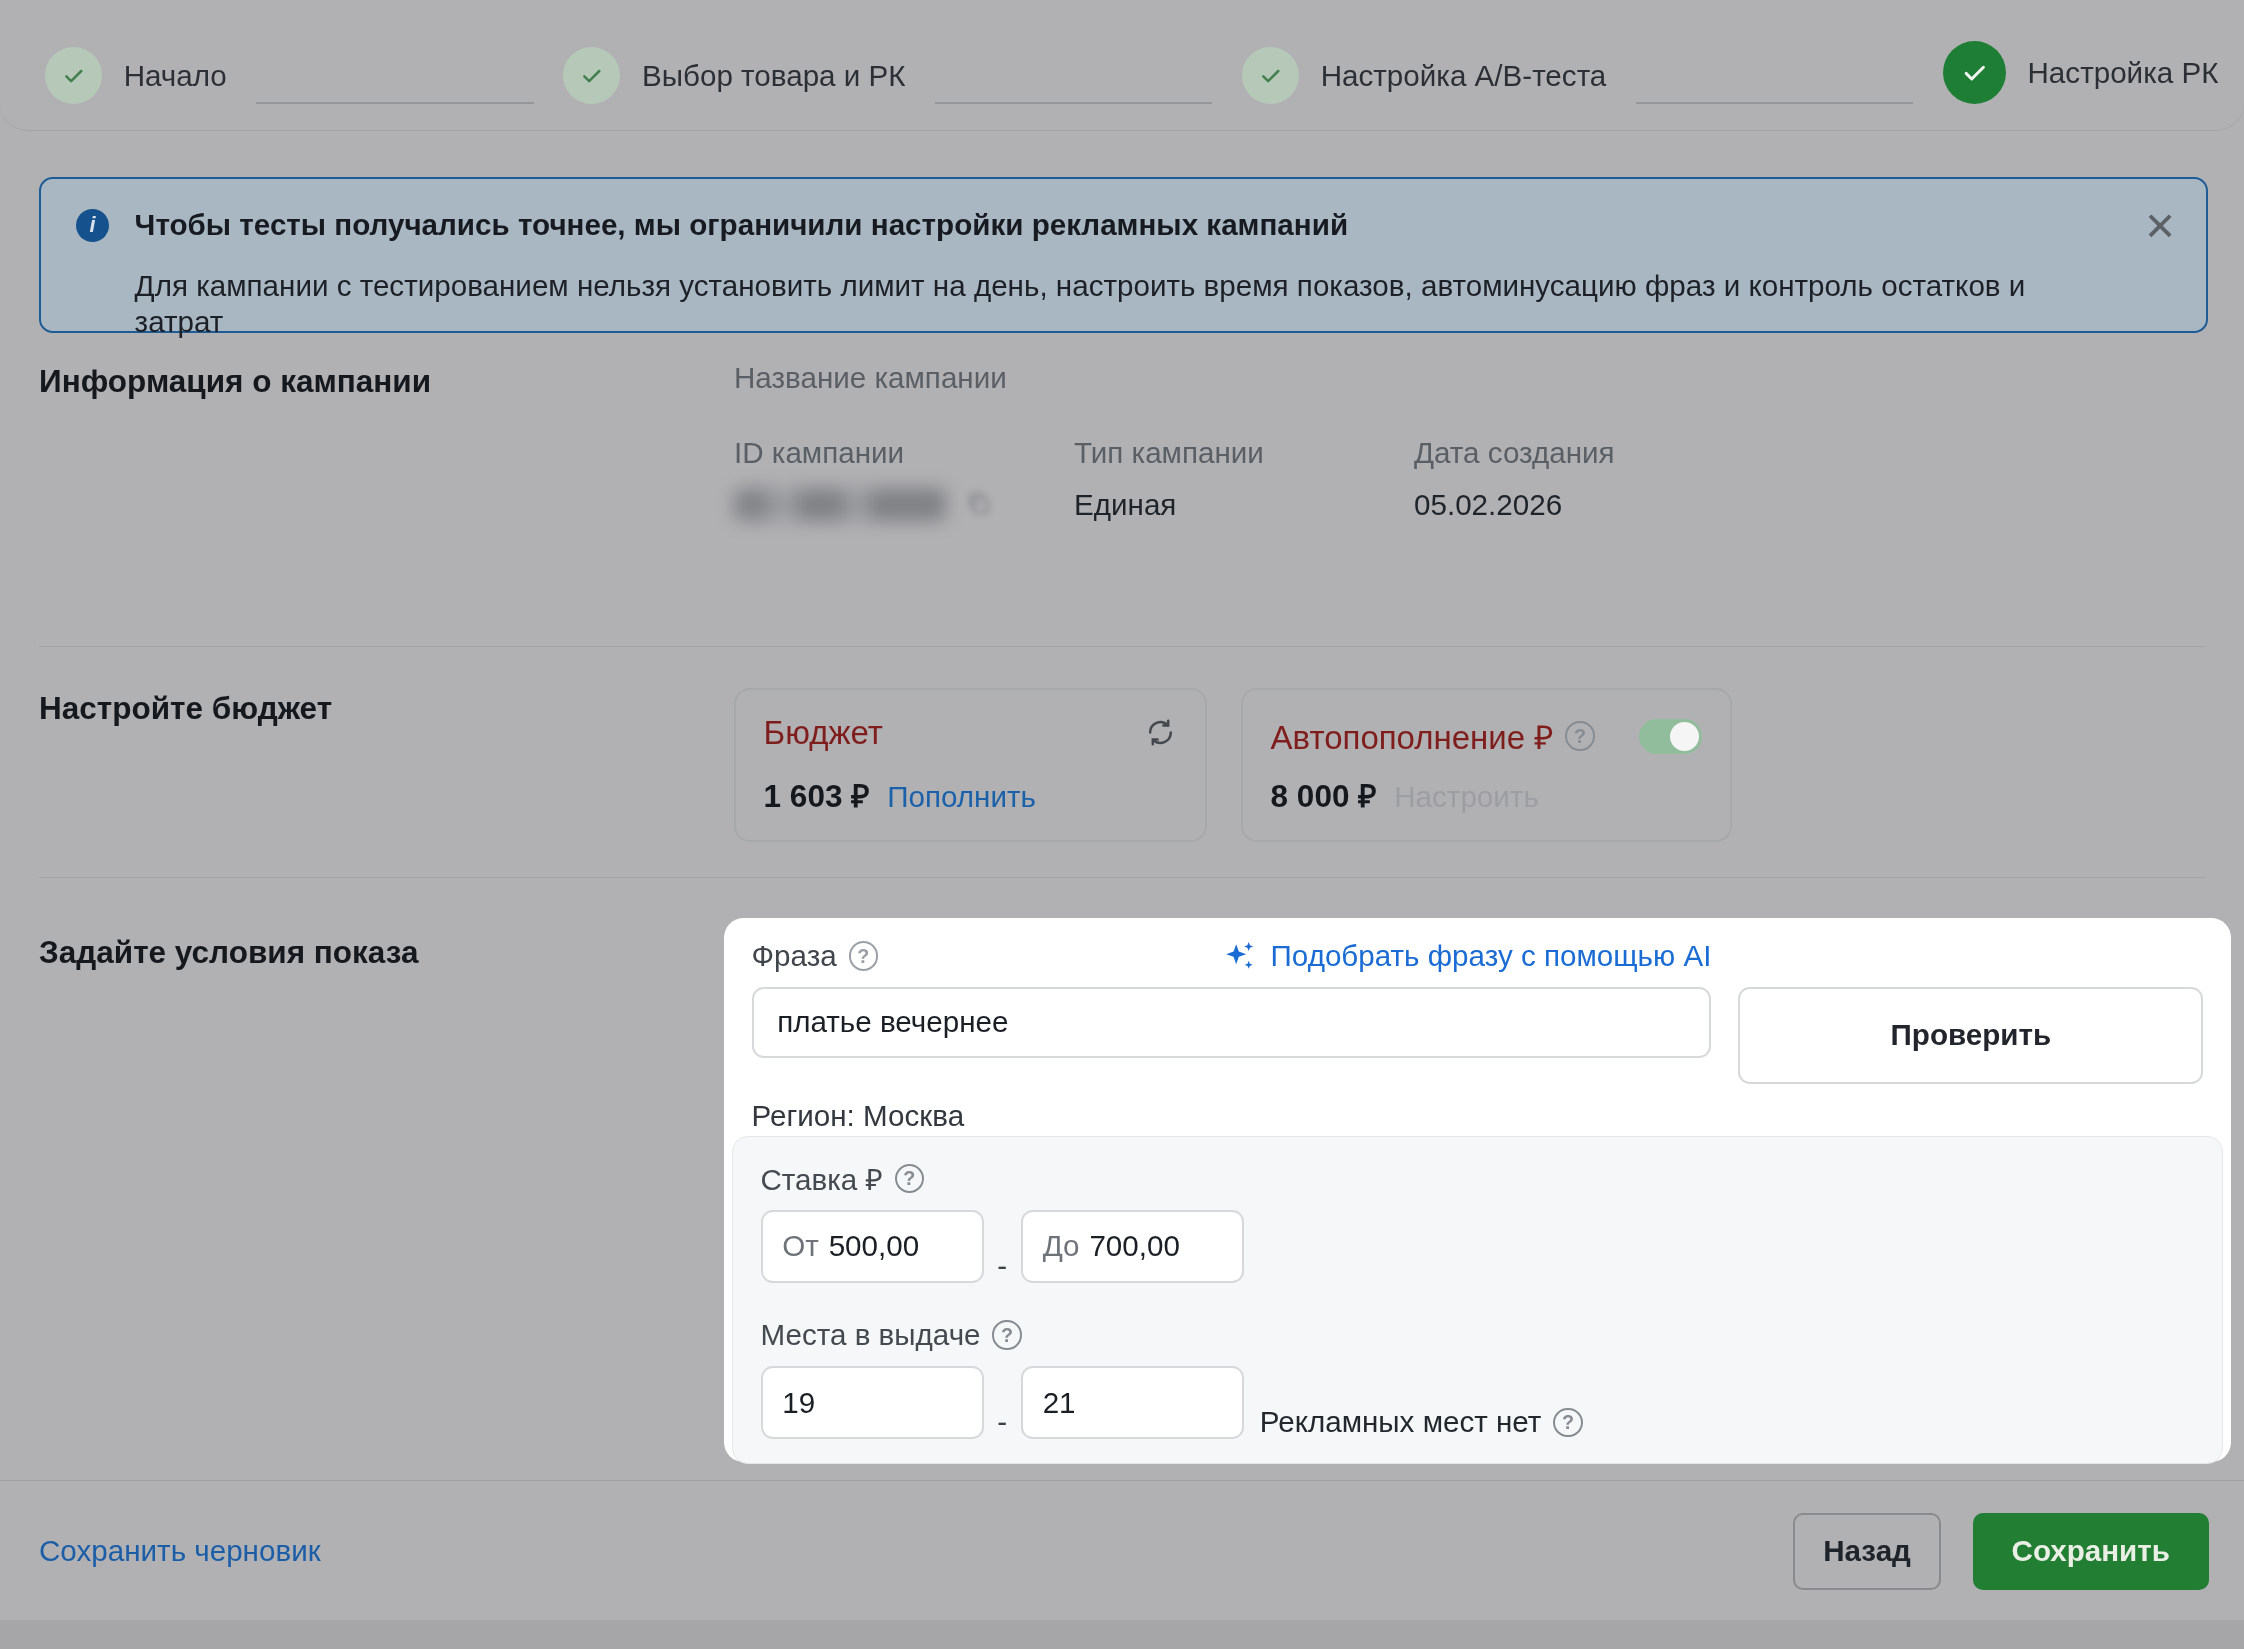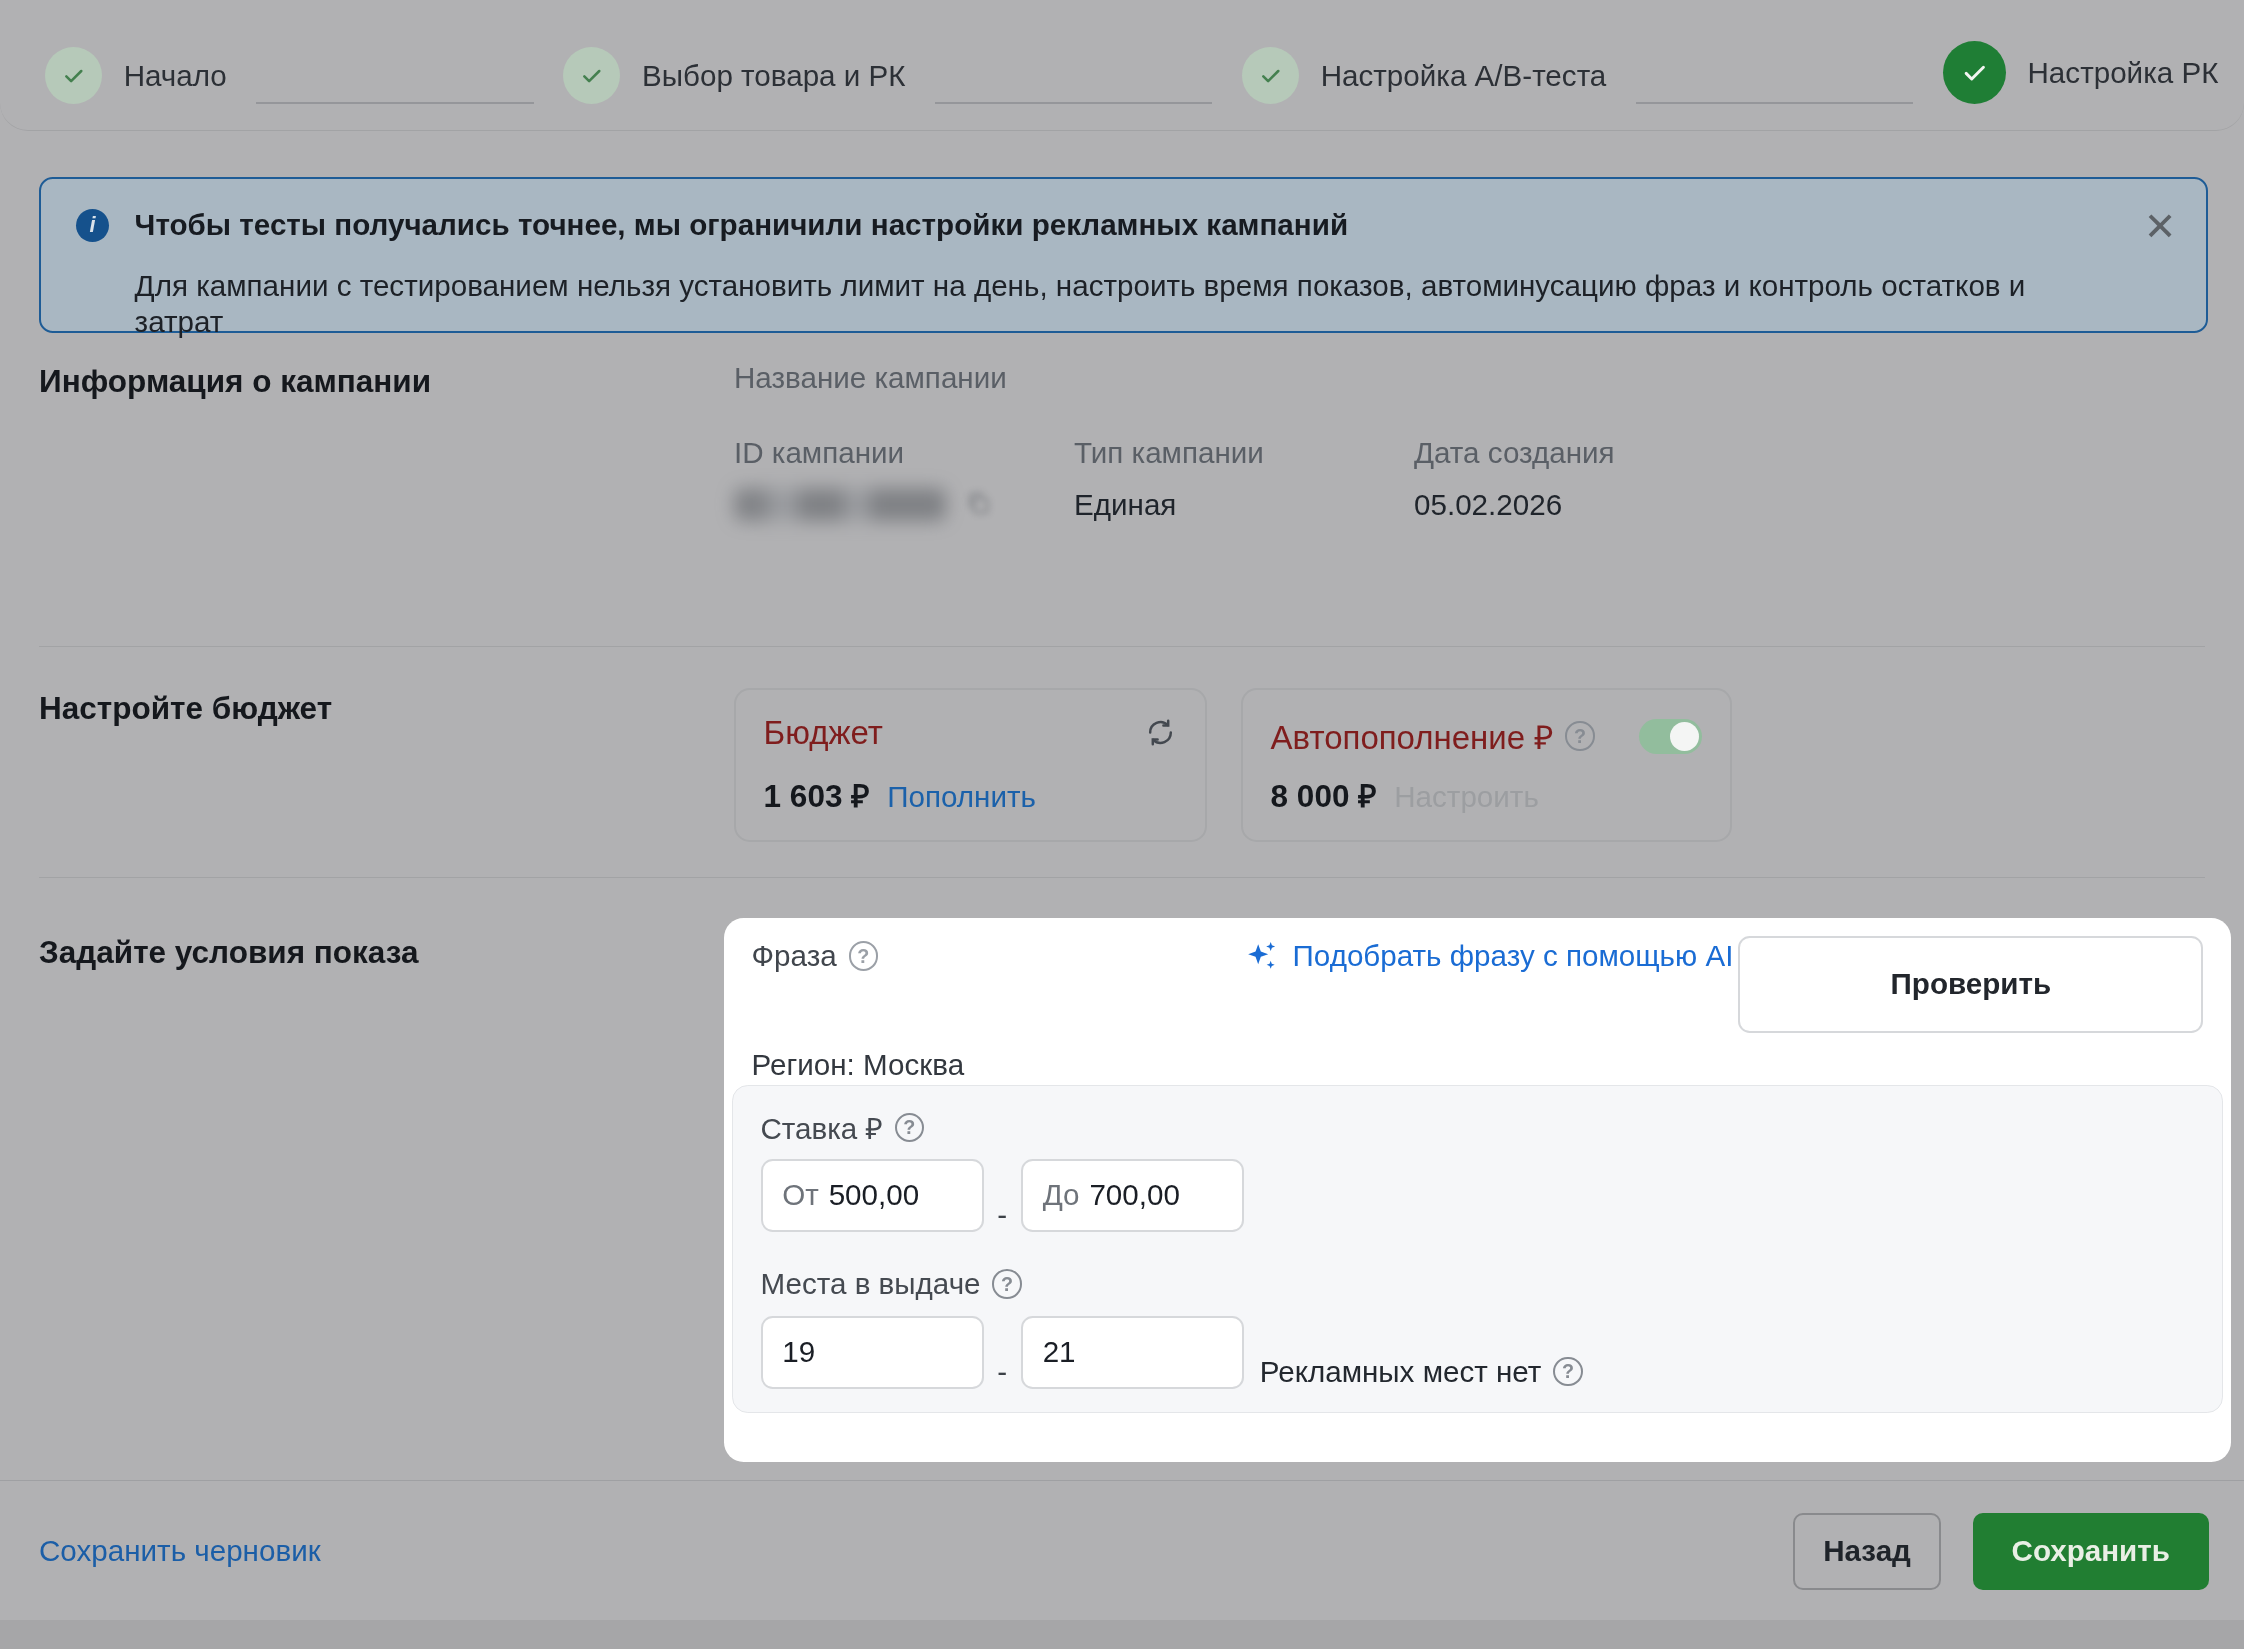--- a/index.html
+++ b/index.html
@@ -65,21 +65,21 @@
     font-size:19.7px; font-weight:700; display:inline-flex; align-items:center; justify-content:center;
     flex:0 0 auto; margin-left:11.8px; cursor:pointer; }
   .toggle { margin-left:auto; width:63px; height:35px; border-radius:17.7px; background:#92bd9d;
     position:relative; cursor:pointer; flex:0 0 auto; }
   .toggle-knob { position:absolute; top:3px; right:3px; width:29.6px; height:29.6px; border-radius:50%;
     background:#f4f5f4; }
 
   
   .spotlight { position:absolute; left:724px; top:918px; width:1507px; height:544px;
     background:#ffffff; border-radius:19.7px; padding:17.7px 27.6px 22.7px; }
-  .phrase-grid { display:grid; grid-template-columns:1fr 465px; column-gap:5px; }
+  .phrase-grid { display:grid; grid-template-columns:1fr 465px; column-gap:27px; }
   .phrase-head { display:flex; align-items:center; height:41px; margin-bottom:9.9px; grid-column:1; }
   .phrase-label { font-size:29.6px; color:#41464d; display:flex; align-items:center; }
   .phrase-label .q-icon { border-color:#9ba0a7; color:#9ba0a7; }
   .ai-link { margin-left:auto; display:flex; align-items:center; color:#1a6cd4; font-size:29.6px;
     text-decoration:none; cursor:pointer; }
   .sparkle { margin-right:13.8px; flex:0 0 auto; }
   .phrase-input { grid-column:1; height:71px; border:2px solid #d6d8db; border-radius:11.8px;
     font-family:inherit; font-size:29.6px; color:#1a1e25; padding:0 23.6px; width:100%; outline:none; background:#fff; }
   .check-btn { grid-column:2; height:97px; align-self:end; border:2px solid #d6d8db; border-radius:11.8px;
     background:#fff; font-family:inherit; font-size:29.6px; font-weight:700; color:#22262c; cursor:pointer; }
@@ -232,20 +232,21 @@
         </span>
         <a class="ai-link">
           <svg class="sparkle" width="37" height="37" viewBox="0 0 24 24" fill="currentColor">
               <path d="M10.5 4l1.7 4.8 4.8 1.7-4.8 1.7-1.7 4.8-1.7-4.8L4 10.5l4.8-1.7z"></path>
               <path d="M18.6 2.6l.8 2.1 2.1.8-2.1.8-.8 2.1-.8-2.1-2.1-.8 2.1-.8z"></path>
               <path d="M18.6 14.8l.7 1.9 1.9.7-1.9.7-.7 1.9-.7-1.9-1.9-.7 1.9-.7z"></path>
             </svg>
           <span>Подобрать фразу с помощью AI</span>
         </a>
       </div>
+      <input class="phrase-input" type="text" value="платье вечернее" style="">
       <button class="check-btn">Проверить</button>
     </div>
     <div class="region">Регион: Москва</div>
 
     <div class="inner-card">
       <div class="label-row">
         <span>Ставка ₽</span>
         <span class="q-icon">?</span>
       </div>
       <div class="range-row">

